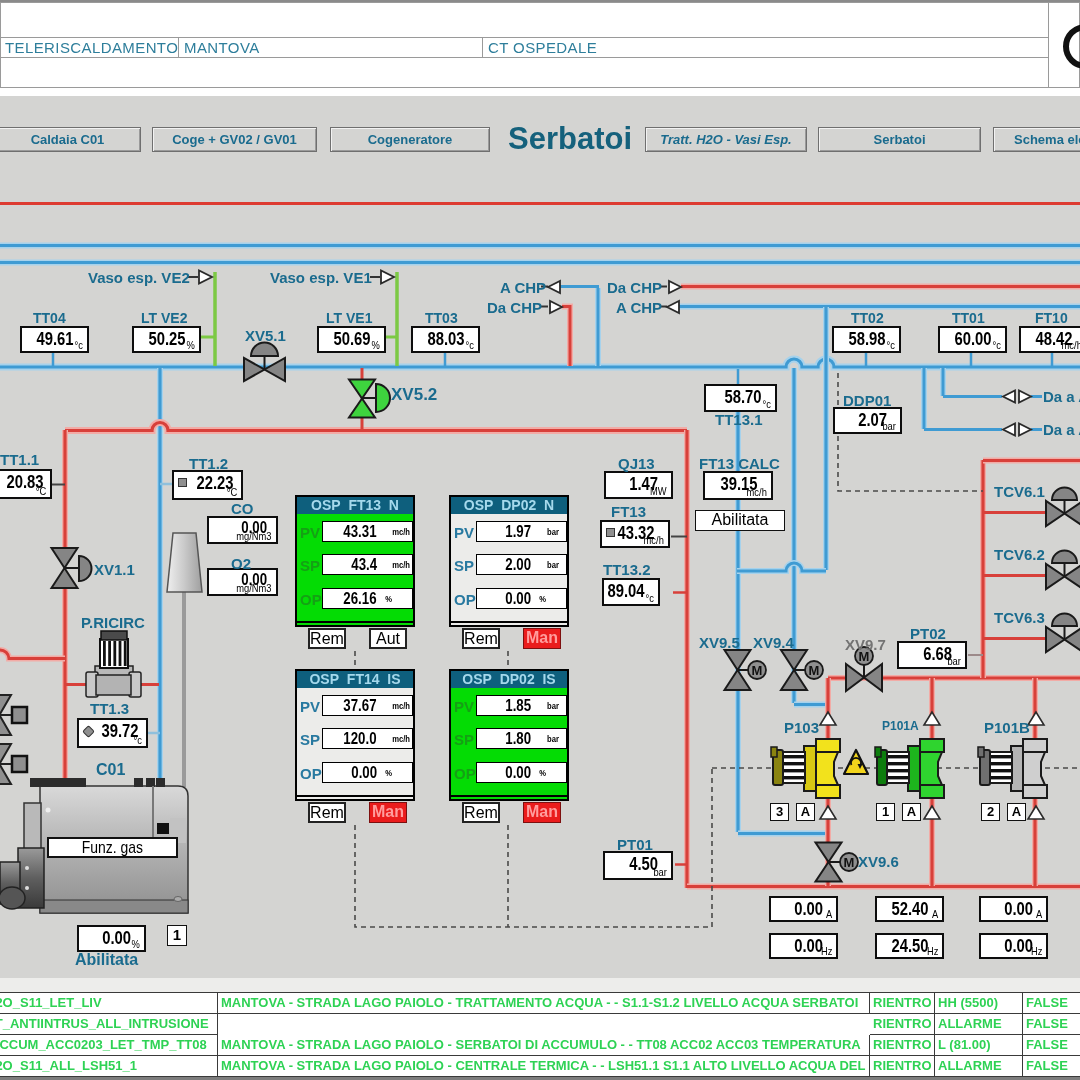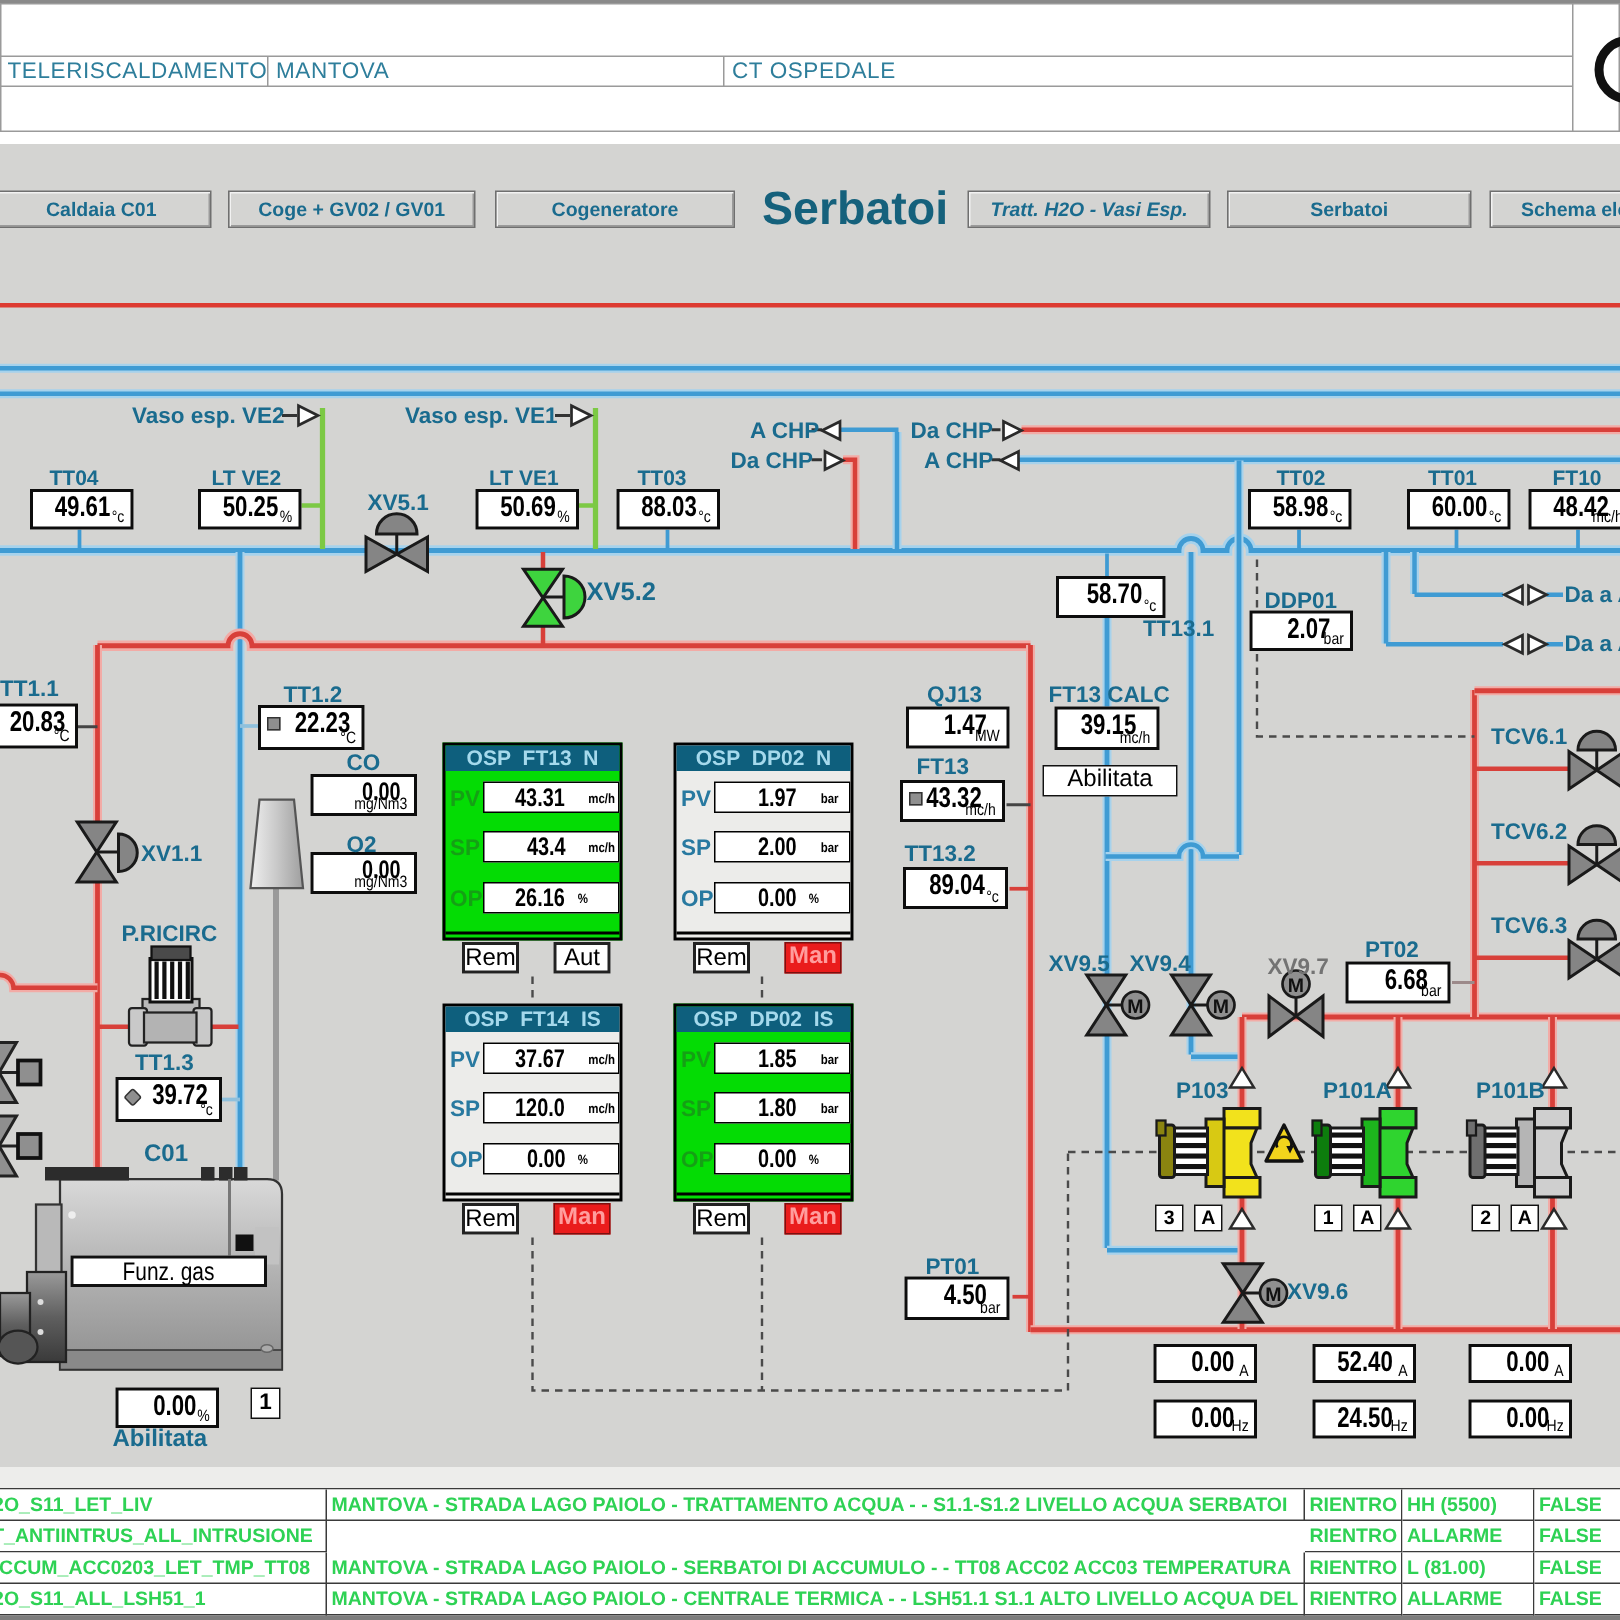--- a/index.html
+++ b/index.html
@@ -357,21 +357,21 @@
     </div>
 <div class="vb" style="left:703px;top:471px;width:70px;height:29px;">
       <span class="v" style="font-size:19px;line-height:19px;right:13px;">39.15</span>
       <span class="u">mc/h</span>
     </div>
 <div class="vb" style="left:600px;top:520px;width:70px;height:28px;">
       <span class="v" style="font-size:19px;line-height:19px;right:13px;">43.32</span>
       <span class="u">mc/h</span>
       <span style="position:absolute;left:4px;top:6px;width:9px;height:9px;background:#8f8f8f;border:1.5px solid #333;"></span>
     </div>
-<div class="vb" style="left:602px;top:578px;width:70px;height:28px;">
+<div class="vb" style="left:602px;top:578px;width:58px;height:28px;">
       <span class="v" style="font-size:19px;line-height:19px;right:13px;">89.04</span>
       <span class="u">°c</span>
     </div>
 <div class="vb" style="left:77px;top:718px;width:71px;height:30px;">
       <span class="v" style="font-size:19px;line-height:19px;right:7px;">39.72</span>
       <span class="u">°c</span>
       <span style="position:absolute;left:5px;top:7px;width:9px;height:9px;background:#8f8f8f;border:1.5px solid #333;border-radius:2px;transform:rotate(45deg);"></span>
     </div>
 <div class="vb" style="left:897px;top:641px;width:70px;height:28px;">
       <span class="v" style="font-size:19px;line-height:19px;right:13px;">6.68</span>
@@ -425,21 +425,21 @@
 <div class="lb" style="left:245px;top:327px;font-size:15px;color:#1a6b8e;">XV5.1</div>
 <div class="lb" style="left:326px;top:310px;font-size:14px;color:#1a6b8e;">LT VE1</div>
 <div class="lb" style="left:425px;top:310px;font-size:14px;color:#1a6b8e;">TT03</div>
 <div class="lb" style="left:500px;top:279px;font-size:15px;color:#1a6b8e;">A CHP</div>
 <div class="lb" style="left:487px;top:299px;font-size:15px;color:#1a6b8e;">Da CHP</div>
 <div class="lb" style="left:607px;top:279px;font-size:15px;color:#1a6b8e;">Da CHP</div>
 <div class="lb" style="left:616px;top:299px;font-size:15px;color:#1a6b8e;">A CHP</div>
 <div class="lb" style="left:851px;top:310px;font-size:14px;color:#1a6b8e;">TT02</div>
 <div class="lb" style="left:952px;top:310px;font-size:14px;color:#1a6b8e;">TT01</div>
 <div class="lb" style="left:1035px;top:310px;font-size:14px;color:#1a6b8e;">FT10</div>
-<div class="lb" style="left:715px;top:411px;font-size:15px;color:#1a6b8e;margin-left:47px;">TT13.1</div>
+<div class="lb" style="left:715px;top:411px;font-size:15px;color:#1a6b8e;">TT13.1</div>
 <div class="lb" style="left:843px;top:392px;font-size:15px;color:#1a6b8e;">DDP01</div>
 <div class="lb" style="left:0px;top:451px;font-size:15px;color:#1a6b8e;">TT1.1</div>
 <div class="lb" style="left:189px;top:455px;font-size:15px;color:#1a6b8e;">TT1.2</div>
 <div class="lb" style="left:231px;top:500px;font-size:15px;color:#1a6b8e;">CO</div>
 <div class="lb" style="left:231px;top:555px;font-size:15px;color:#1a6b8e;">O2</div>
 <div class="lb" style="left:618px;top:455px;font-size:15px;color:#1a6b8e;">QJ13</div>
 <div class="lb" style="left:699px;top:455px;font-size:15px;color:#1a6b8e;">FT13 CALC</div>
 <div class="lb" style="left:611px;top:503px;font-size:15px;color:#1a6b8e;">FT13</div>
 <div class="lb" style="left:603px;top:561px;font-size:15px;color:#1a6b8e;">TT13.2</div>
 <div class="lb" style="left:391px;top:385px;font-size:17px;color:#1a6b8e;">XV5.2</div>
@@ -451,21 +451,21 @@
 <div class="lb" style="left:994px;top:483px;font-size:15px;color:#1a6b8e;">TCV6.1</div>
 <div class="lb" style="left:994px;top:546px;font-size:15px;color:#1a6b8e;">TCV6.2</div>
 <div class="lb" style="left:994px;top:609px;font-size:15px;color:#1a6b8e;">TCV6.3</div>
 <div class="lb" style="left:699px;top:634px;font-size:15px;color:#1a6b8e;">XV9.5</div>
 <div class="lb" style="left:753px;top:634px;font-size:15px;color:#1a6b8e;">XV9.4</div>
 <div class="lb" style="left:845px;top:636px;font-size:15px;color:#737373;">XV9.7</div>
 <div class="lb" style="left:858px;top:853px;font-size:15px;color:#1a6b8e;">XV9.6</div>
 <div class="lb" style="left:910px;top:625px;font-size:15px;color:#1a6b8e;">PT02</div>
 <div class="lb" style="left:617px;top:836px;font-size:15px;color:#1a6b8e;">PT01</div>
 <div class="lb" style="left:784px;top:719px;font-size:15px;color:#1a6b8e;">P103</div>
-<div class="lb" style="left:882px;top:719px;font-size:15px;color:#1a6b8e;">P101A</div>
+<div class="lb" style="left:882px;top:719px;font-size:12px;color:#1a6b8e;">P101A</div>
 <div class="lb" style="left:984px;top:719px;font-size:15px;color:#1a6b8e;">P101B</div>
 <div class="lb" style="left:1043px;top:388px;font-size:15px;color:#1a6b8e;">Da a ACC</div>
 <div class="lb" style="left:1043px;top:421px;font-size:15px;color:#1a6b8e;">Da a ACC</div>
 <div class="pan" style="left:295px;top:495px;background:#04dc04;">
       <div class="hd">OSP&nbsp; FT13&nbsp; N</div>
       <span class="pl" style="top:27px;color:#15a015;">PV</span>
       <div class="bx" style="top:24px;">
         <b style="right:35px;">43.31</b>
         <i style="right:2px;">mc/h</i>
       </div>

